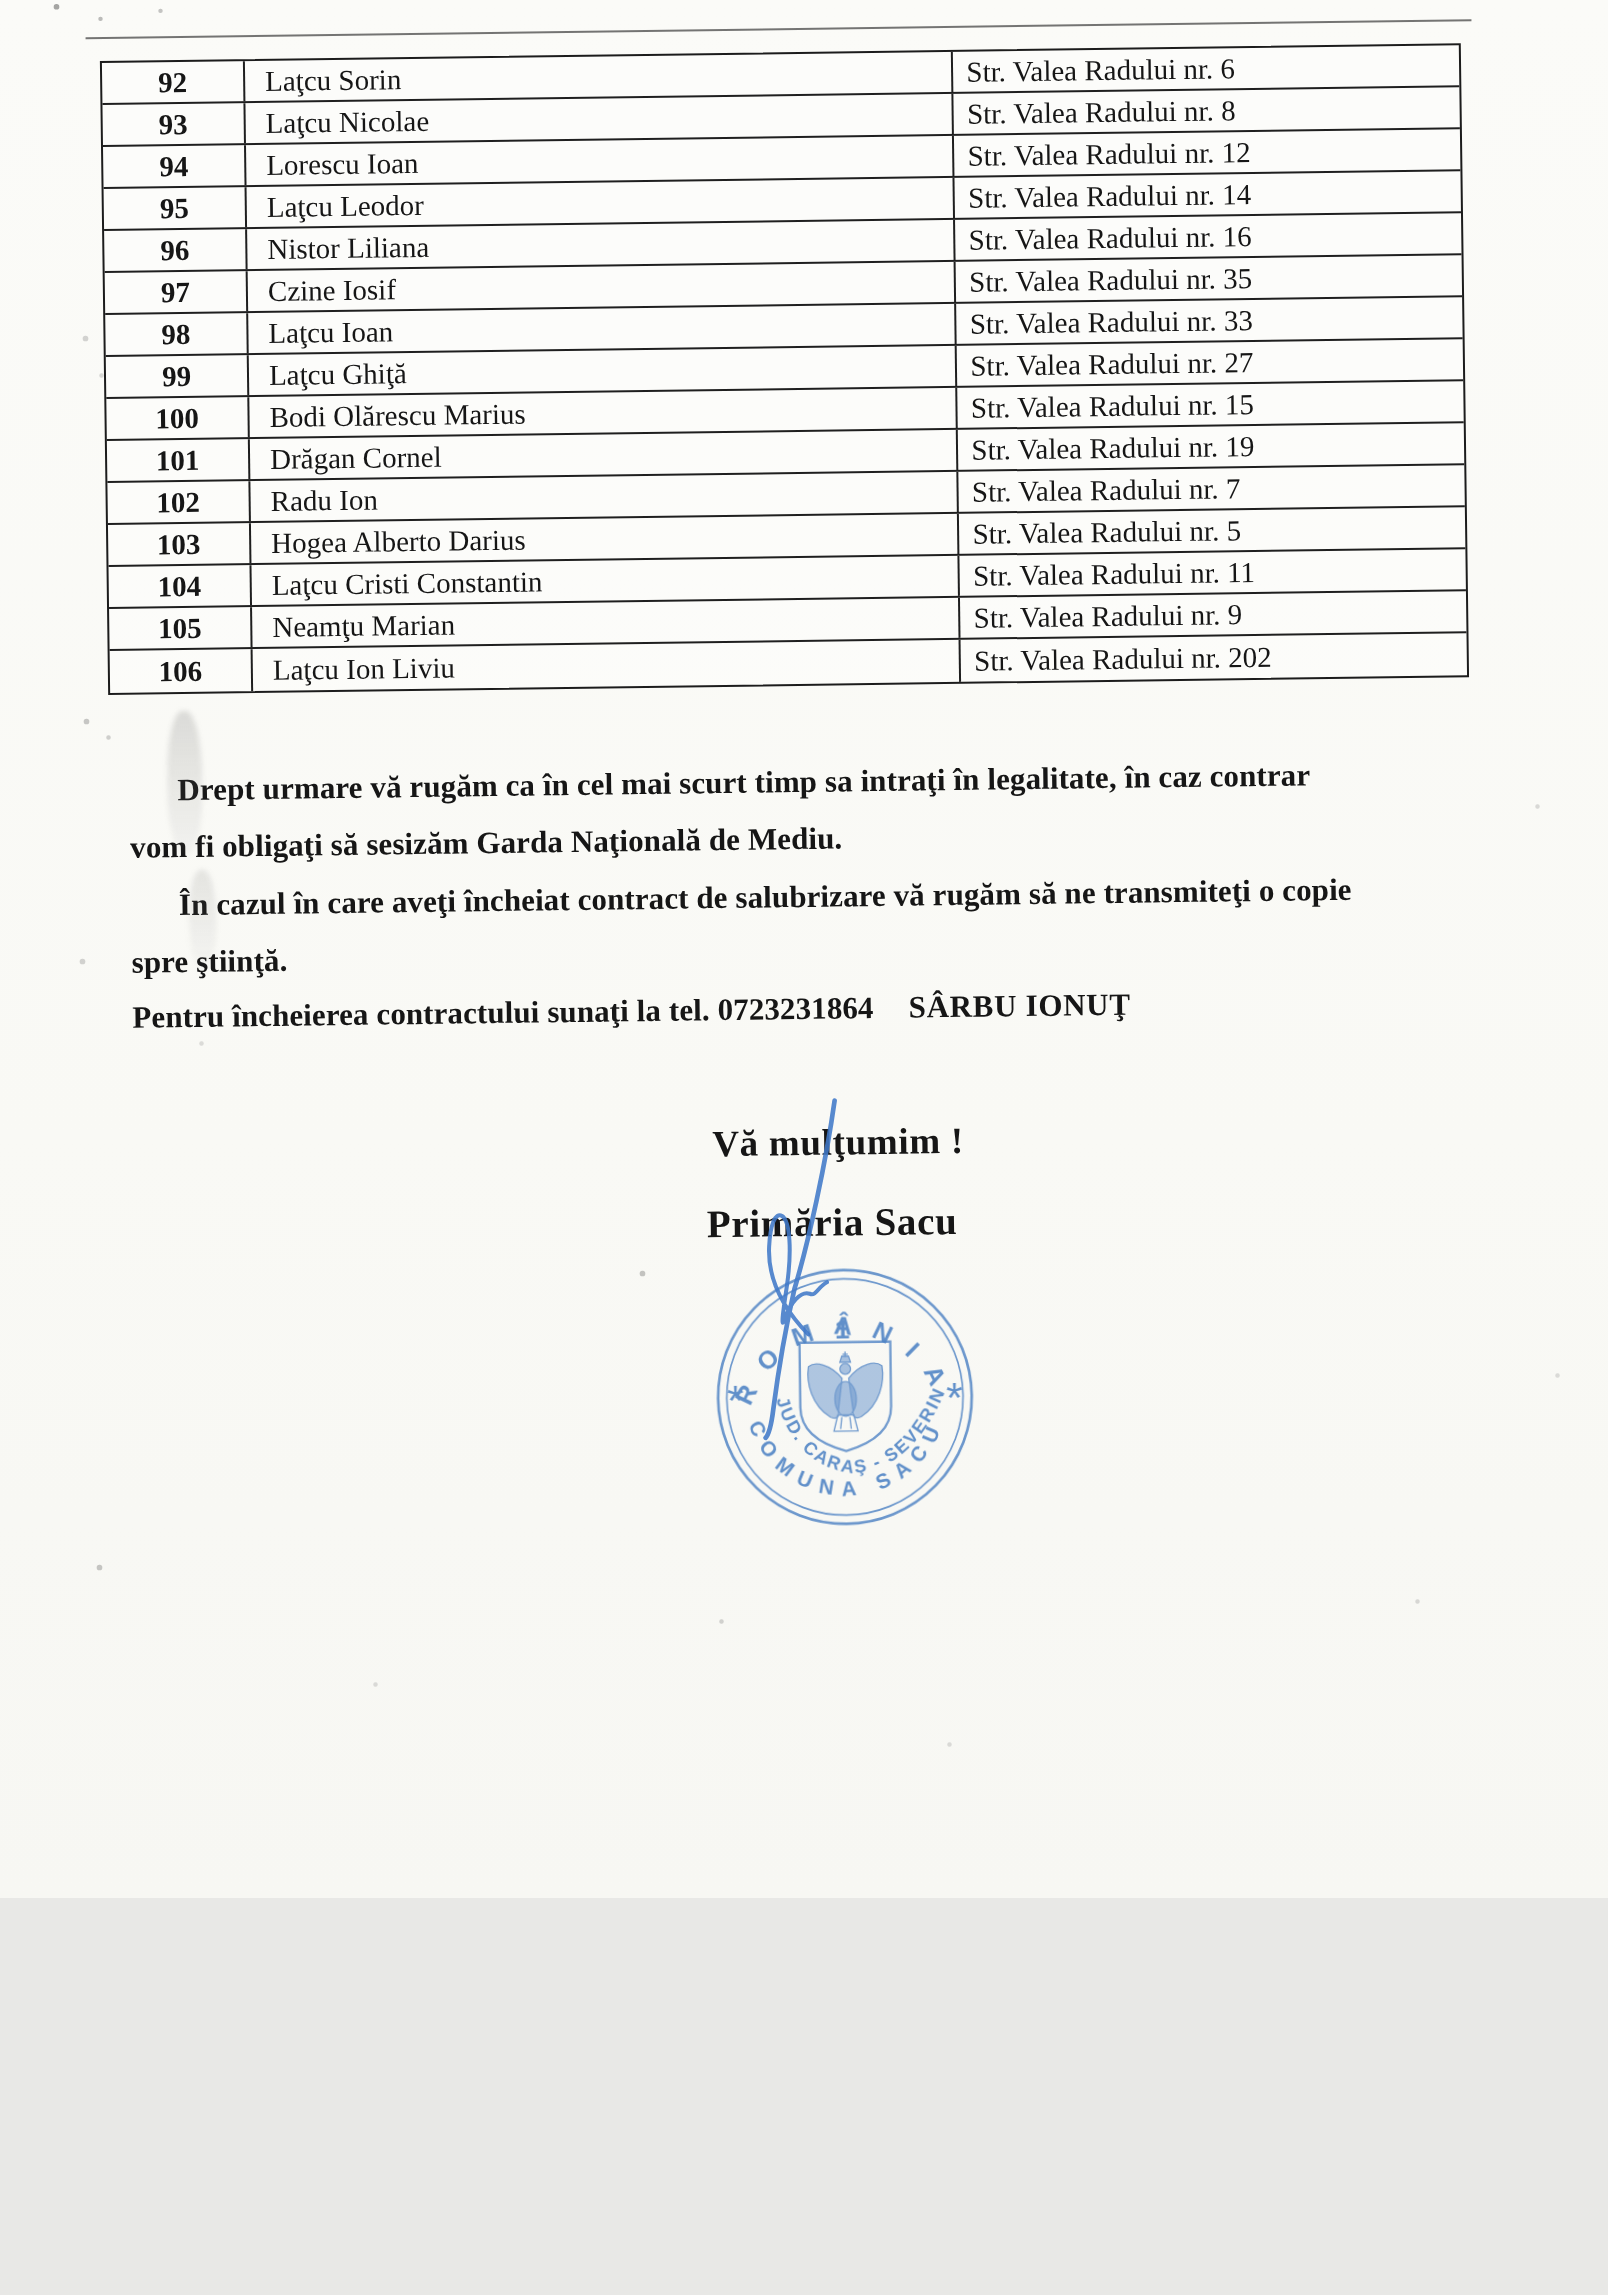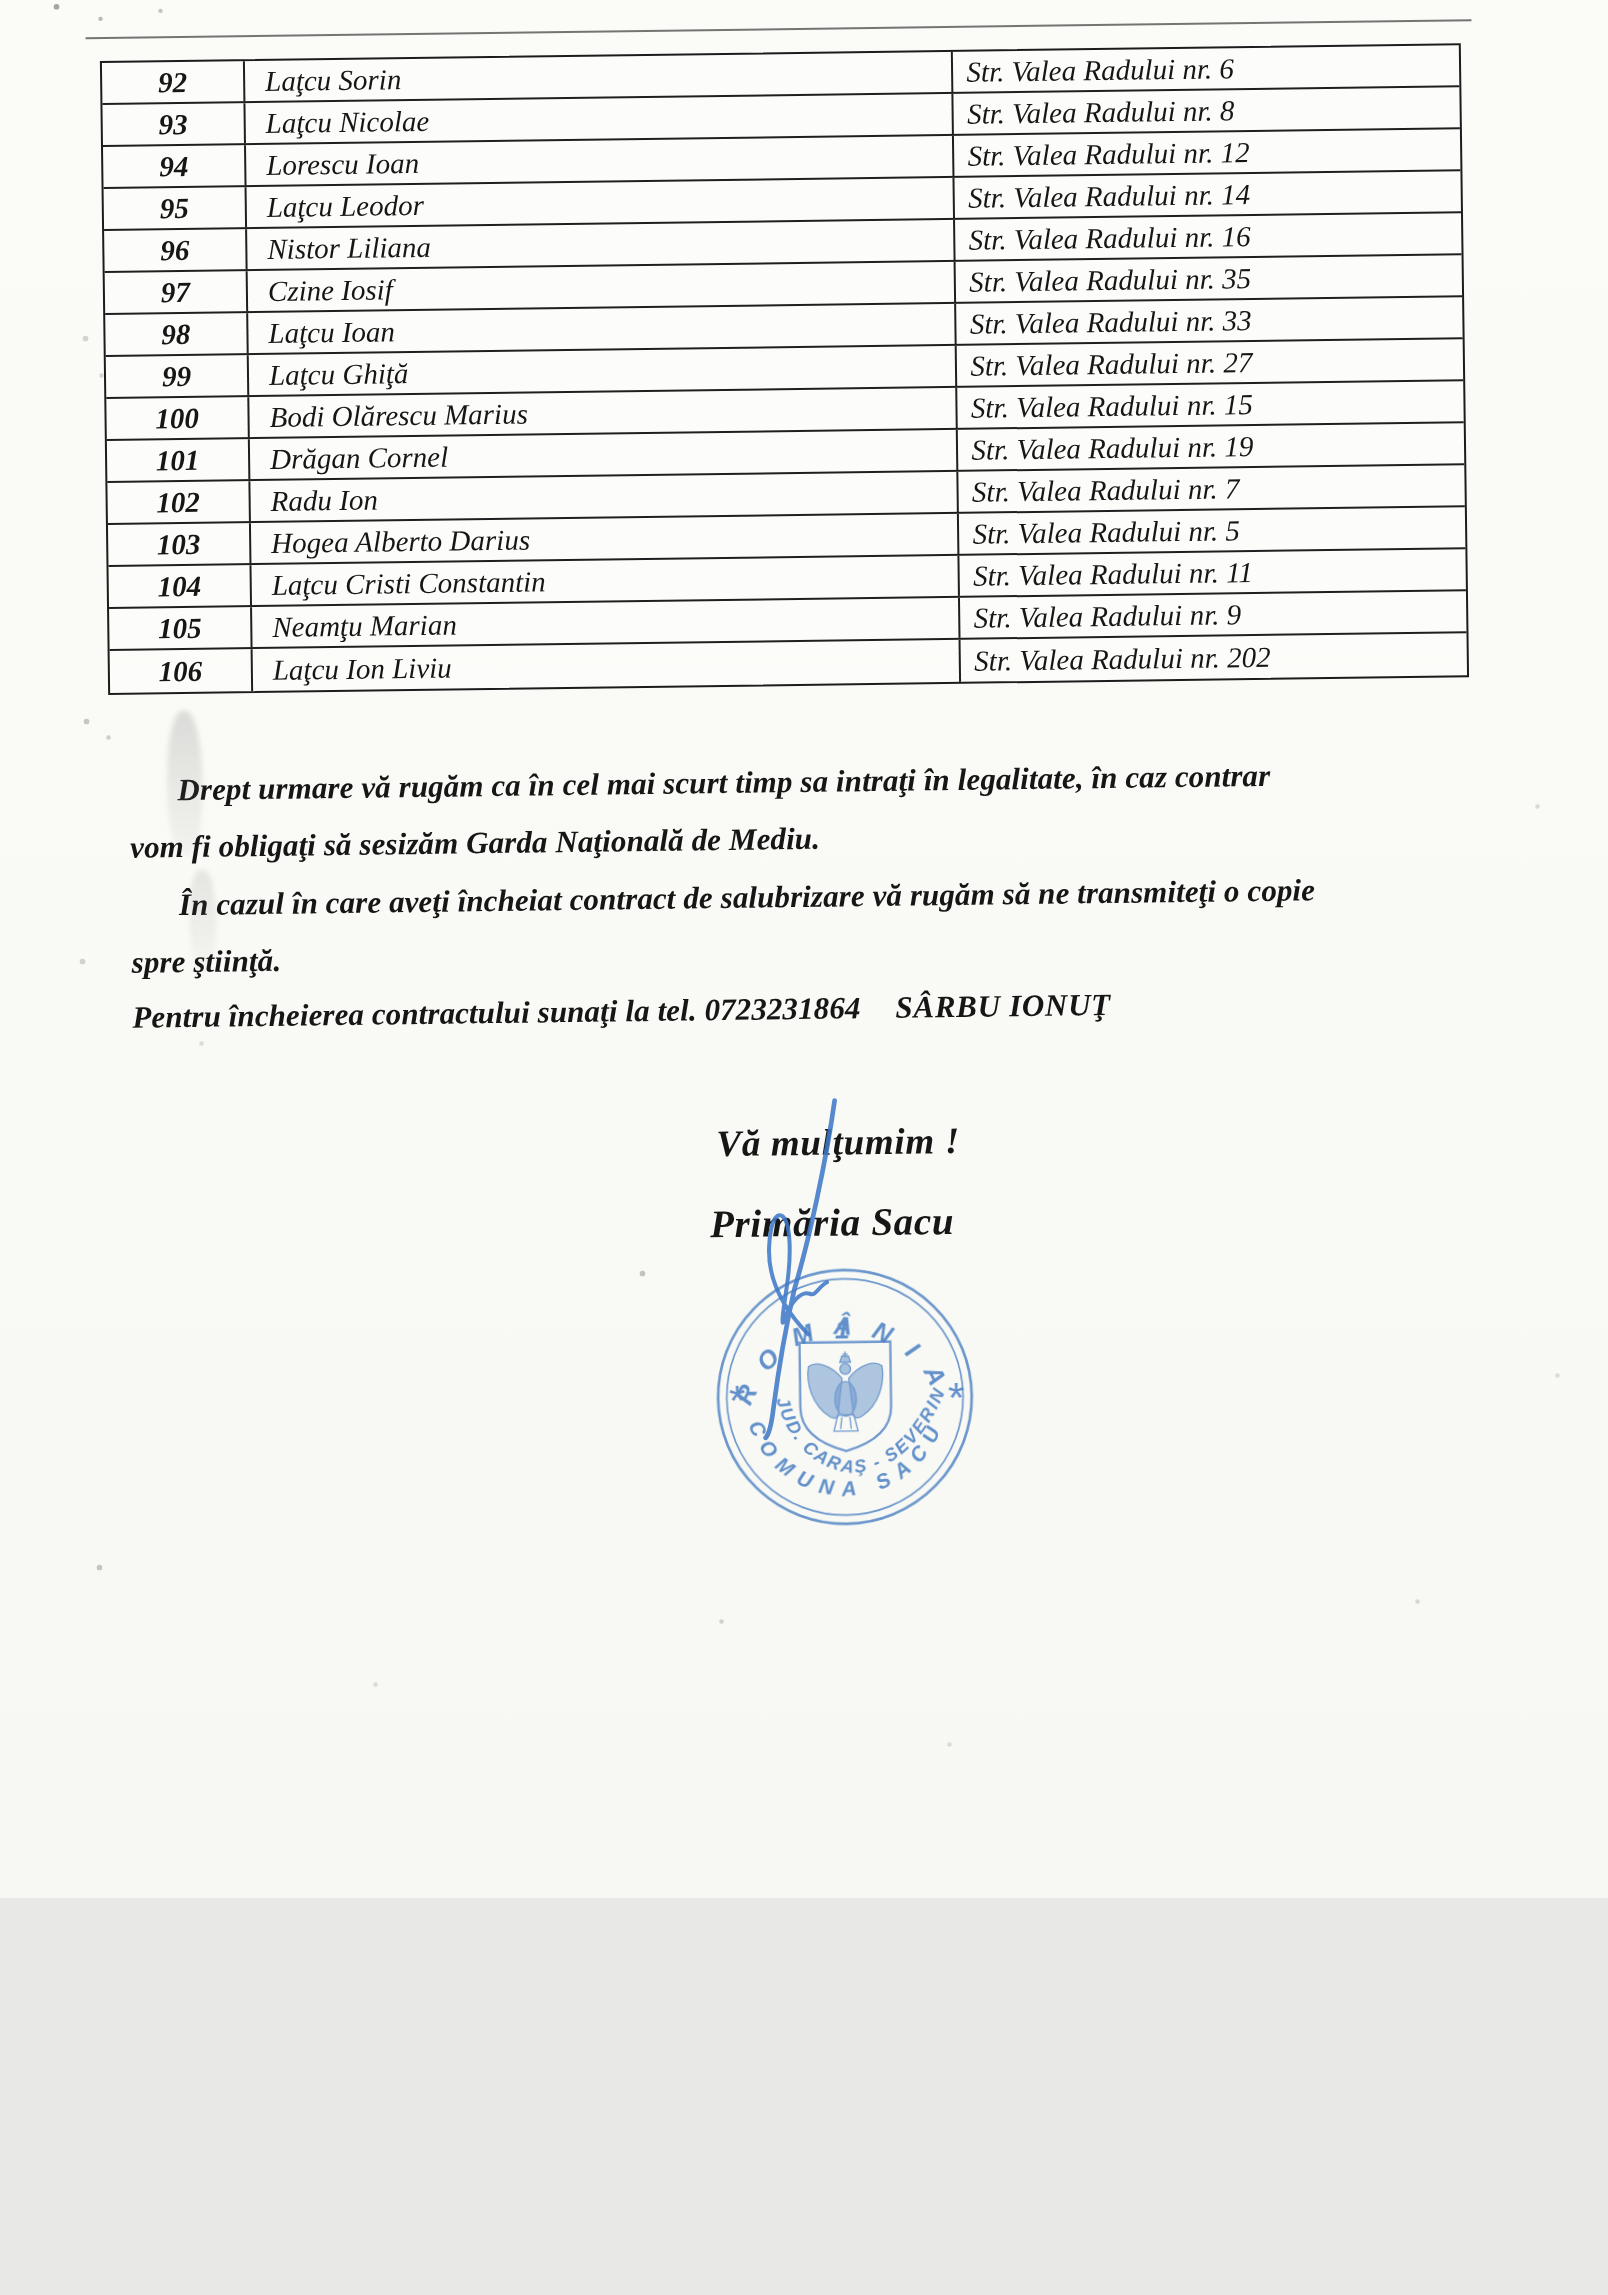--- a/index.html
+++ b/index.html
@@ -3,21 +3,20 @@
 <meta charset="utf-8">
 <style>
   html,body{margin:0;padding:0;background:#e8e8e6;}
   .page{
     position:relative;
     width:1609px;height:1898px;
     background:linear-gradient(180deg,#fbfbf8 0%,#f9f9f5 60%,#f7f7f3 100%);
     overflow:hidden;
     font-family:"Liberation Serif", serif;
     color:#161616;
-    font-style:italic;
   }
   .content{
     position:absolute;inset:0;
     transform:rotate(-0.75deg);
     transform-origin:801px 1135px;
   }
   
   .ghost-line{
     position:absolute;left:100px;top:28px;width:1386px;height:2px;
     background:#3a3a3a;opacity:.7;

